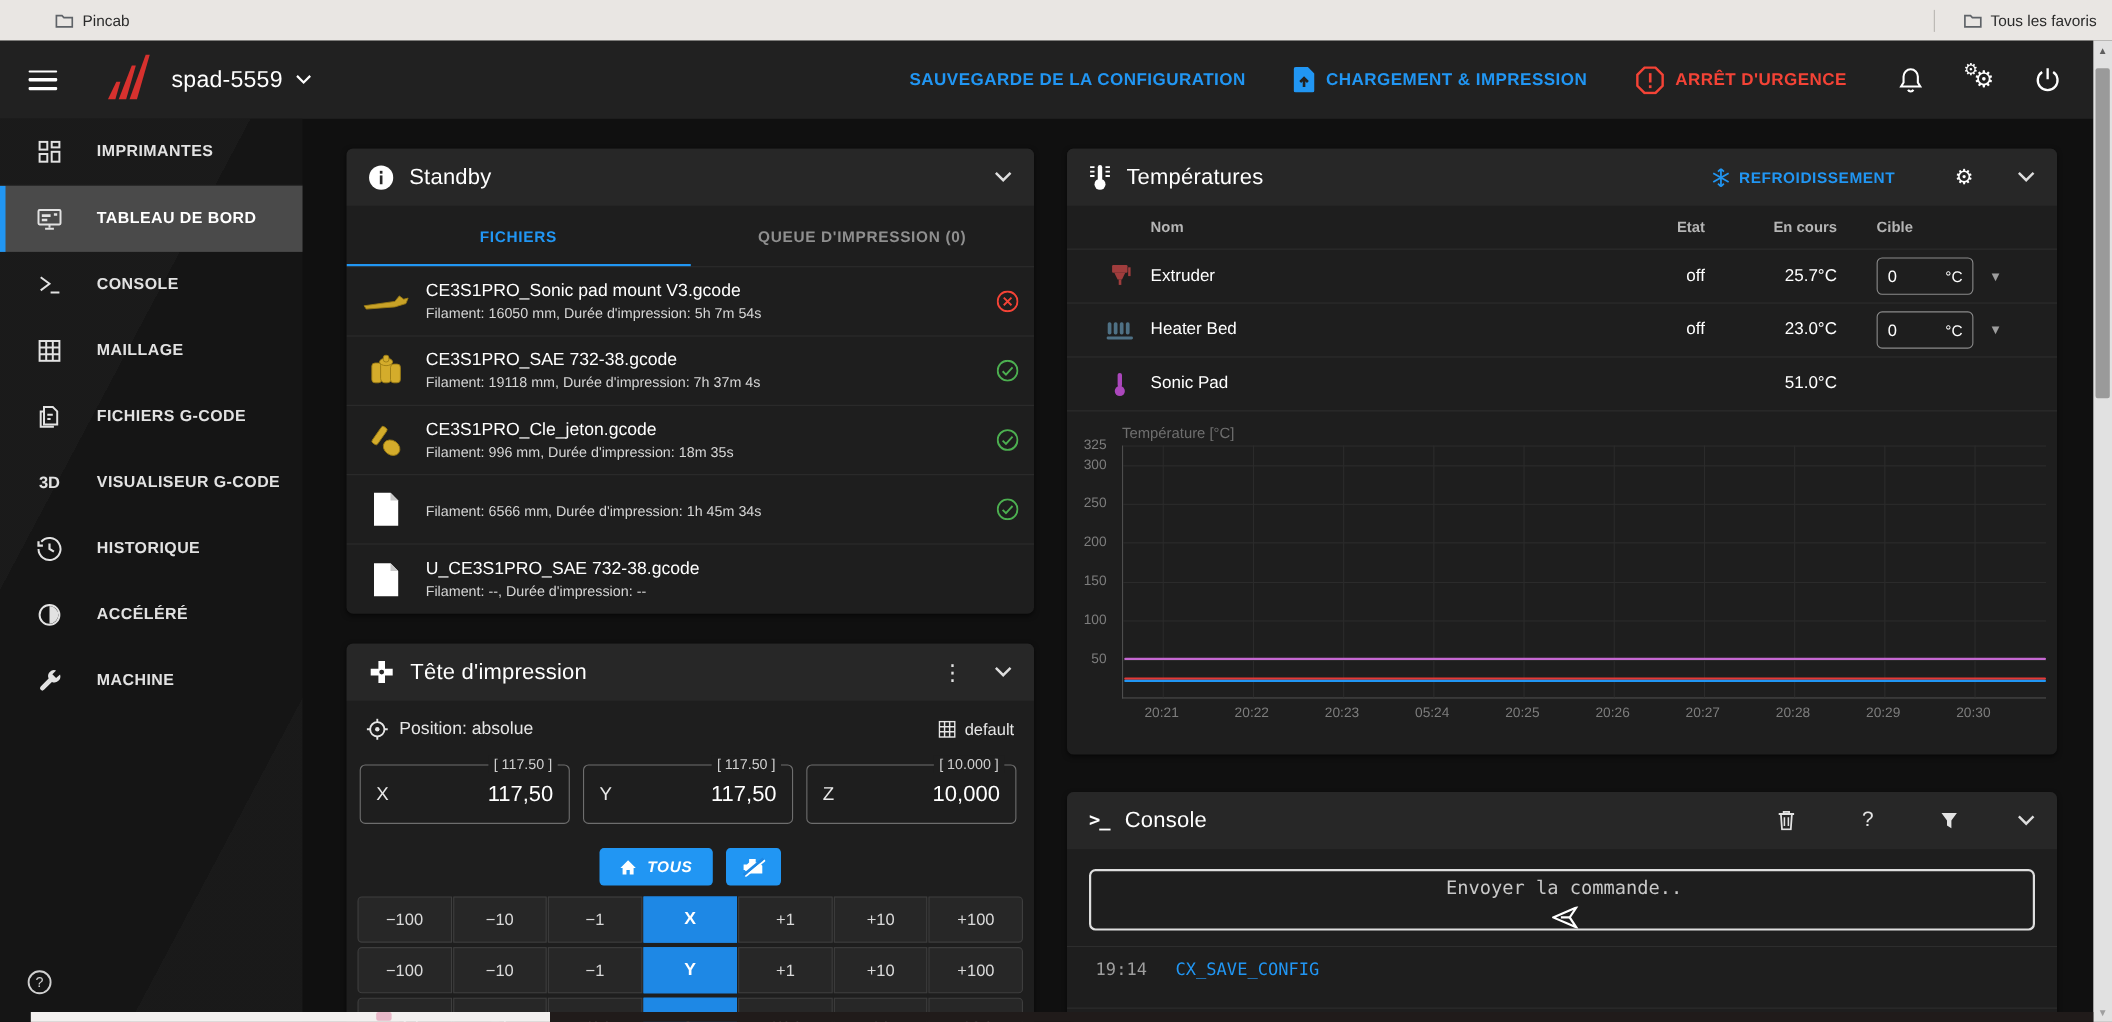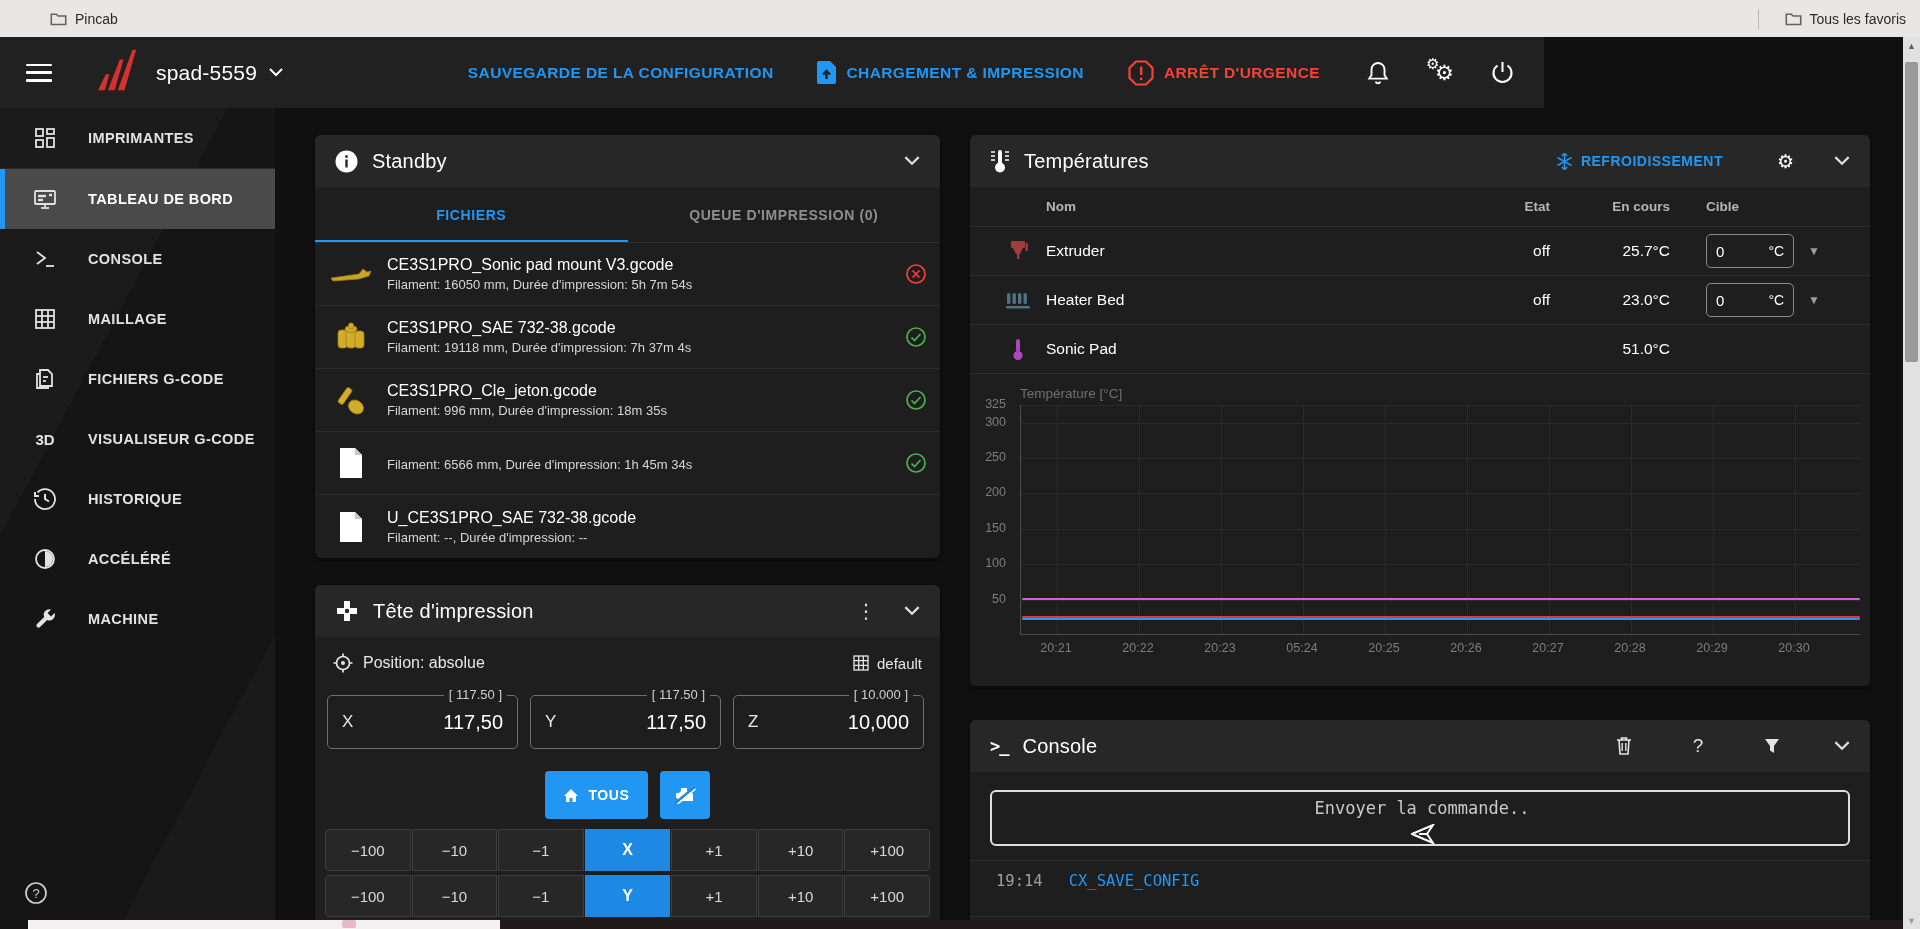--- a/index.html
+++ b/index.html
@@ -9,21 +9,21 @@
   
   #bookmarks-bar { position:absolute; top:0; left:0; width:1920px; height:37px;
     background:#e9e6e3; display:flex; align-items:center; color:#2b2b2b; font-size:14px; }
   .bm-item { display:flex; align-items:center; gap:8px; }
   .bm-left { margin-left:50px; }
   .bm-right { margin-left:auto; margin-right:14px; }
   .bm-divider { width:1px; height:20px; background:#b9b5b1; margin-right:18px; }
   .folder-svg { width:17px; height:15px; stroke:#5f6368; fill:none; stroke-width:1.8; }
 
   
-  #app-header { position:absolute; top:37px; left:0; width:1544px; height:71px;
+  #app-header { position:absolute; top:37px; left:0; width:1903px; height:71px;
     background:#212121; display:flex; align-items:center; color:#fff; }
   #hamburger { width:26px; height:18px; display:flex; flex-direction:column; justify-content:space-between; margin-left:26px; cursor:pointer; }
   #hamburger div { height:2.6px; background:#fff; border-radius:1px; }
   #logo { width:54px; height:50px; margin-left:36px; }
   .printer-name { font-size:21px; font-weight:500; margin-left:14px; letter-spacing:.2px; }
   .hdr-chevron { width:14px; height:9px; margin-left:12px; }
   .hdr-actions { display:flex; align-items:center; margin-left:auto; gap:44px; }
   .hdr-action { display:flex; align-items:center; gap:10px; font-weight:700; font-size:15.5px; letter-spacing:.4px; cursor:pointer; }
   .hdr-action.blue { color:#2196f3; }
   .hdr-action.red2 { color:#f44336; }
@@ -82,22 +82,22 @@
   .th-dots { font-size:20px; color:#e0e0e0; cursor:pointer; margin-right:14px; letter-spacing:0; }
   .pos-row { margin:16px 18px 0 18px; display:flex; align-items:center; gap:10px; color:#e6e6e6; font-size:16px; }
   .pos-right { margin-left:auto; display:flex; align-items:center; gap:8px; font-size:15px; color:#e6e6e6; }
   .axis-fields { display:flex; gap:12px; margin:22px 16px 0 12px; }
   .axis-field { flex:1; height:54px; border:1px solid #6e6e6e; border-radius:5px; position:relative;
      display:flex; align-items:center; justify-content:space-between; padding:0 14px; cursor:text; }
   .axis-limit { position:absolute; top:-9px; right:10px; background:#1e1e1e; padding:0 5px; font-size:13px; color:#cfcfcf;text-align:center; }
   .axis-letter { font-size:17px; color:#e8e8e8; }
   .axis-value { font-size:20px; font-weight:500; color:#fff; }
   .home-row { margin-top:22px; display:flex; justify-content:center; gap:12px; }
-  .btn-blue { background:#2196f3; color:#fff; border:none; border-radius:4px; height:48px;
-     display:flex; align-items:center; gap:9px; padding:0 18px; font-size:14px; font-weight:700; letter-spacing:.6px; cursor:pointer; }
+  .btn-blue { background:#2196f3; color:#fff; border:none; border-radius:4px; height:34px;
+     display:flex; align-items:center; gap:9px; padding:0 18px; font-size:14px; font-weight:700; letter-spacing:.6px; cursor:pointer;font-style:italic; }
   .btn-blue.icon-only { width:50px; padding:0; justify-content:center; }
   .jog { margin:10px 10px 0 10px; display:flex; flex-direction:column; gap:4px; }
   .jog-row { display:grid; grid-template-columns:repeat(7,1fr); gap:1px;border-radius:13px; }
   .jog-cell { height:42px; background:#272727; border:1px solid #3e3e3e; display:flex; align-items:center;
      justify-content:center; font-size:15px; color:#d9d9d9; cursor:pointer; }
   .jog-row .jog-cell:first-child { border-radius:4px 0 0 4px; }
   .jog-row .jog-cell:last-child { border-radius:0 4px 4px 0; }
   .jog-cell.axis { background:#1e88e5; border-color:#1e88e5; color:#fff; font-weight:700; font-size:16px; }
 
   

